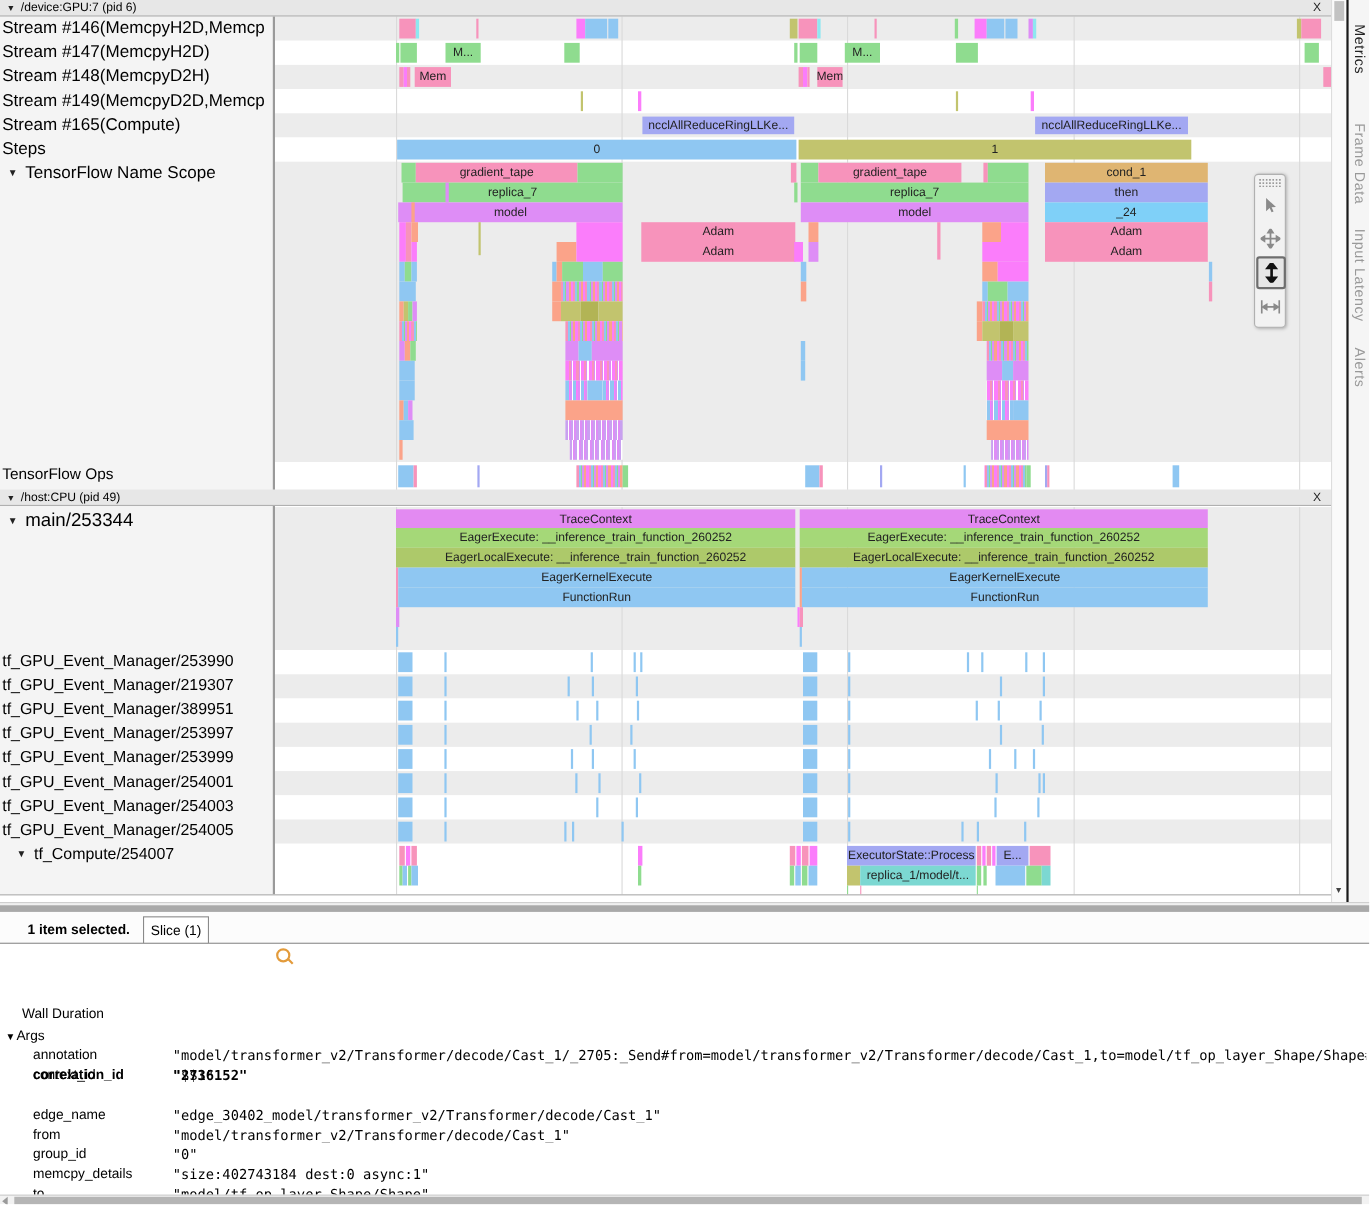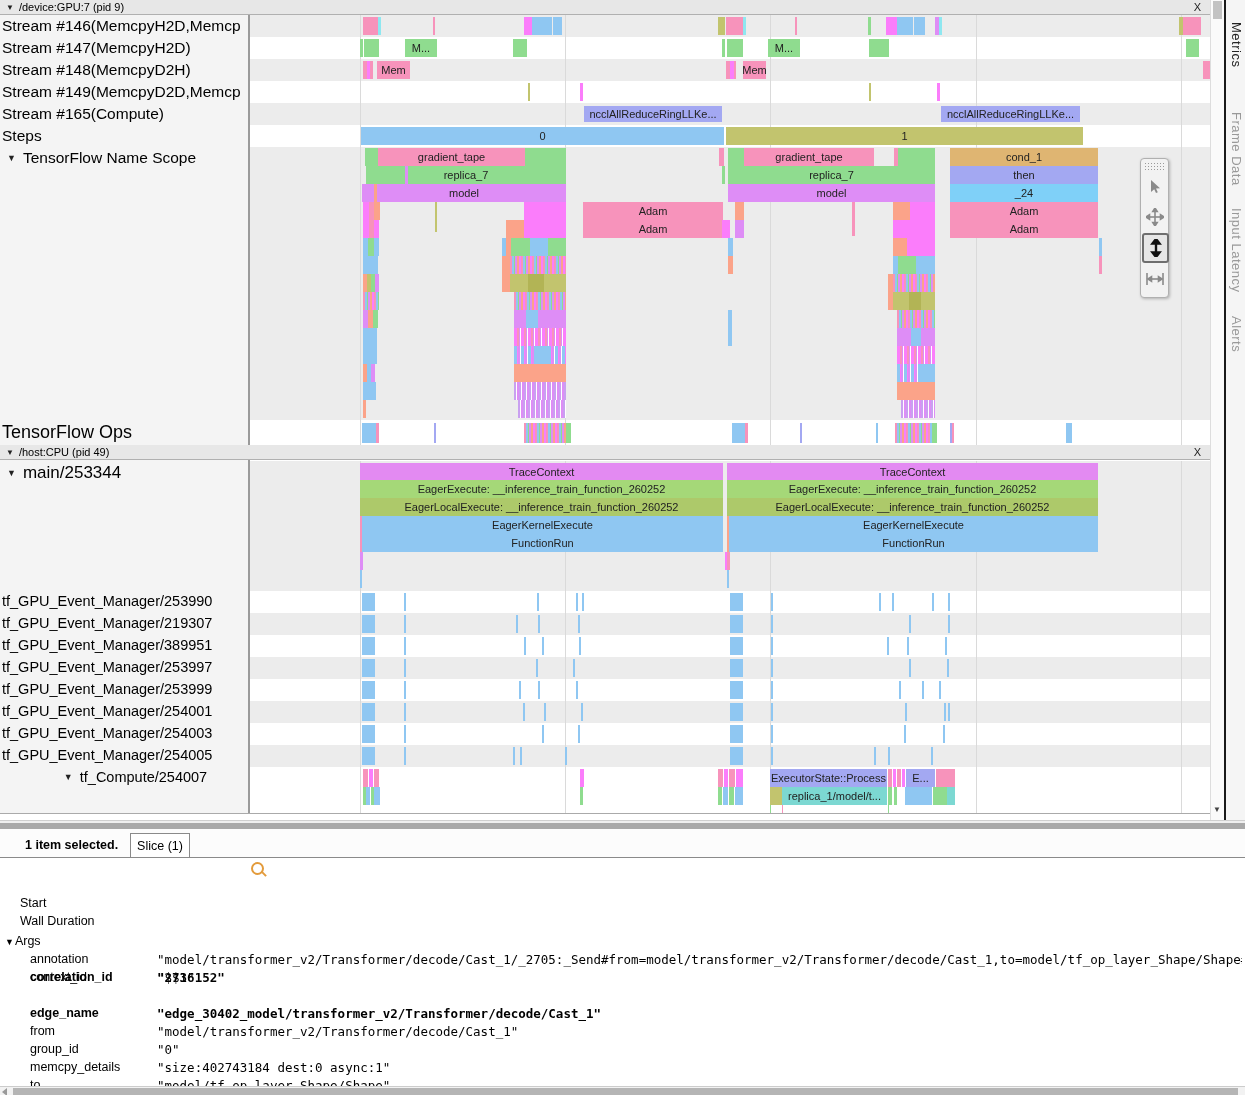--- a/index.html
+++ b/index.html
@@ -399,39 +399,39 @@
       <div class="bar" style="background: rgb(143, 199, 242); left: 931px; top: 747px; width: 2px; height: 18px;"></div>
     </div>
   <div>
       <div class="rowlabel" style="top: 17px; font-size: 15.5px;"><span>Stream #146(MemcpyH2D,Memcp</span></div>
       <div class="rowlabel" style="top: 39px; font-size: 15.5px;"><span>Stream #147(MemcpyH2D)</span></div>
       <div class="rowlabel" style="top: 61px; font-size: 15.5px;"><span>Stream #148(MemcpyD2H)</span></div>
       <div class="rowlabel" style="top: 83px; font-size: 15.5px;"><span>Stream #149(MemcpyD2D,Memcp</span></div>
       <div class="rowlabel" style="top: 105px; font-size: 15.5px;"><span>Stream #165(Compute)</span></div>
       <div class="rowlabel" style="top: 127px; font-size: 15.5px;"><span>Steps</span></div>
       <div class="rowlabel" style="top: 149px; font-size: 15.5px;"><span class="tri2">▼</span><span>TensorFlow Name Scope</span></div>
-      <div class="rowlabel" style="top: 422px; font-size: 18px;"><span>TensorFlow Ops</span></div>
+      <div class="rowlabel" style="top: 422px; font-size: 14px;"><span>TensorFlow Ops</span></div>
       <div class="rowlabel" style="top: 463px; font-size: 17px;"><span class="tri2">▼</span><span>main/253344</span></div>
       <div class="rowlabel" style="top: 593px; font-size: 14.5px;"><span>tf_GPU_Event_Manager/253990</span></div>
       <div class="rowlabel" style="top: 615px; font-size: 14.5px;"><span>tf_GPU_Event_Manager/219307</span></div>
       <div class="rowlabel" style="top: 637px; font-size: 14.5px;"><span>tf_GPU_Event_Manager/389951</span></div>
       <div class="rowlabel" style="top: 659px; font-size: 14.5px;"><span>tf_GPU_Event_Manager/253997</span></div>
       <div class="rowlabel" style="top: 681px; font-size: 14.5px;"><span>tf_GPU_Event_Manager/253999</span></div>
       <div class="rowlabel" style="top: 703px; font-size: 14.5px;"><span>tf_GPU_Event_Manager/254001</span></div>
       <div class="rowlabel" style="top: 725px; font-size: 14.5px;"><span>tf_GPU_Event_Manager/254003</span></div>
       <div class="rowlabel" style="top: 747px; font-size: 14.5px;"><span>tf_GPU_Event_Manager/254005</span></div>
-      <div class="rowlabel" style="top: 769px; font-size: 14.5px; padding-left: 8px; text-align: center;"><span class="tri2">▼</span><span>tf_Compute/254007</span></div>
+      <div class="rowlabel" style="top: 769px; font-size: 14.5px; padding-left: 8px;"><span class="tri2">▼</span><span>tf_Compute/254007</span></div>
     </div>
 
   <div class="vsep"></div>
   <div class="botline"></div>
 
   <div class="hdr" style="top:0;">
     <span class="tri">▼</span>
-    <span>/device:GPU:7 (pid 9)</span>
+    <span>/device:GPU:7 (pid 6)</span>
     <span class="x">X</span>
   </div>
 
   <div class="hdr" style="top:445px;">
     <span class="tri">▼</span>
     <span>/host:CPU (pid 49)</span>
     <span class="x">X</span>
   </div>
 
   <div class="tp">
@@ -490,45 +490,41 @@
   <div class="midsb">
     <div class="thumb"></div>
   </div>
 
   <div class="details">
     <div class="tabrow">
       <span class="status">1 item selected.</span>
       <span class="slicetab">Slice (1)</span>
     </div>
     <span class="lens"></span>
-    <div class="frow" style="top:67px;">
-      <span class="flabel">Start</span>
-      <span class="fvalue"></span>
-    </div>
     <div class="frow" style="top:85px;">
       <span class="flabel">Wall Duration</span>
       <span class="fvalue"></span>
     </div>
     <div class="frow argshdr" style="top:105px;">
       <span class="tri3">▼</span><span>Args</span>
     </div>
     <div>
         <div class="frow" style="top: 123px;">
           <span class="akey">annotation</span>
           <span class="aval">"model/transformer_v2/Transformer/decode/Cast_1/_2705:_Send#from=model/transformer_v2/Transformer/decode/Cast_1,to=model/tf_op_layer_Shape/Shape#::#edge"</span>
         </div>
         <div class="frow" style="top: 141px;">
           <span class="akey">context_id</span>
           <span class="aval">"$$1"</span>
         </div>
         <div class="frow" style="top: 141px; font-weight: bold;">
           <span class="akey">correlation_id</span>
           <span class="aval">"2736152"</span>
         </div>
-        <div class="frow" style="top: 177px; font-weight: bold;">
+        <div class="frow" style="top: 177px;">
           <span class="akey">edge_name</span>
           <span class="aval">"edge_30402_model/transformer_v2/Transformer/decode/Cast_1"</span>
         </div>
         <div class="frow" style="top: 195px;">
           <span class="akey">from</span>
           <span class="aval">"model/transformer_v2/Transformer/decode/Cast_1"</span>
         </div>
         <div class="frow" style="top: 213px;">
           <span class="akey">group_id</span>
           <span class="aval">"0"</span>

